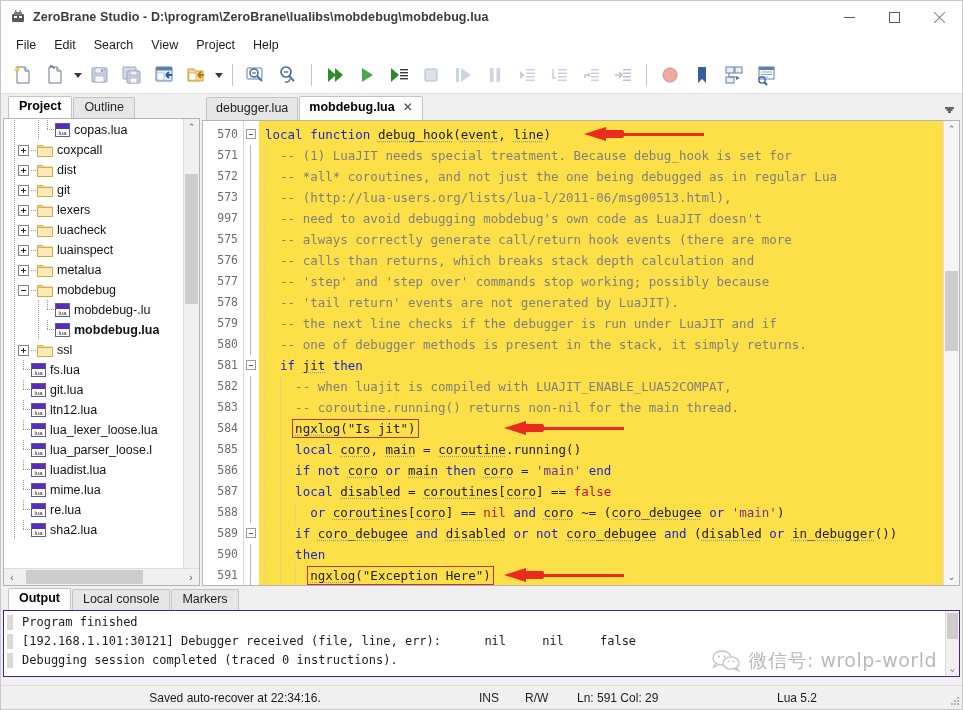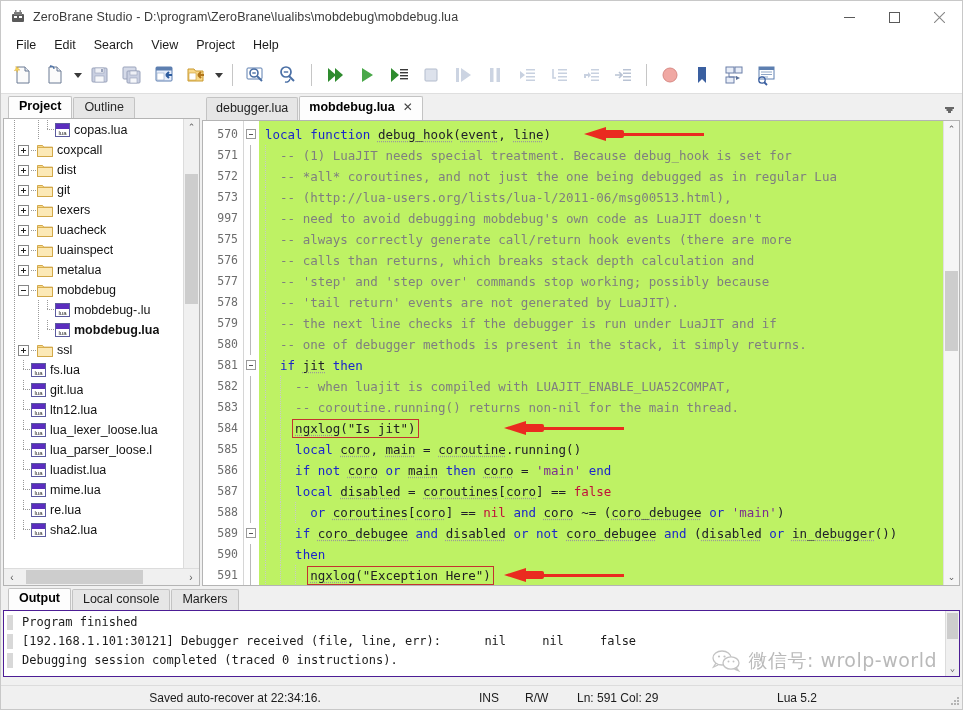--- a/index.html
+++ b/index.html
@@ -20,20 +20,21 @@
   }
 
   
   .titlebar {
     height: 32px;
     background: #ffffff;
     display: flex;
     align-items: center;
     flex: 0 0 32px;
     position: relative;
+    font-weight: bold;
   }
   .title-icon {
     width: 16px; height: 16px;
     margin-left: 9px; margin-right: 7px;
     position: relative;
     flex: 0 0 16px;
   }
   .title-text {
     font-size: 12.5px;
     color: #3b3b3b;
@@ -335,21 +336,21 @@
   .tabs-dropdown {
     position: absolute;
     right: 2px; bottom: 1px;
     width: 18px; height: 18px;
     display: flex; align-items: center; justify-content: center;
     color: #3a3a3a;
     font-size: 9px;
   }
   .editor {
     flex: 1 1 auto;
-    background: #bef264;
+    background: #fde047;
     border: 1px solid #b4b4b4;
     position: relative;
     overflow: hidden;
     display: flex;
     min-height: 0;
   }
   .gutter {
     width: 40px;
     flex: 0 0 40px;
     background: #ffffff;

